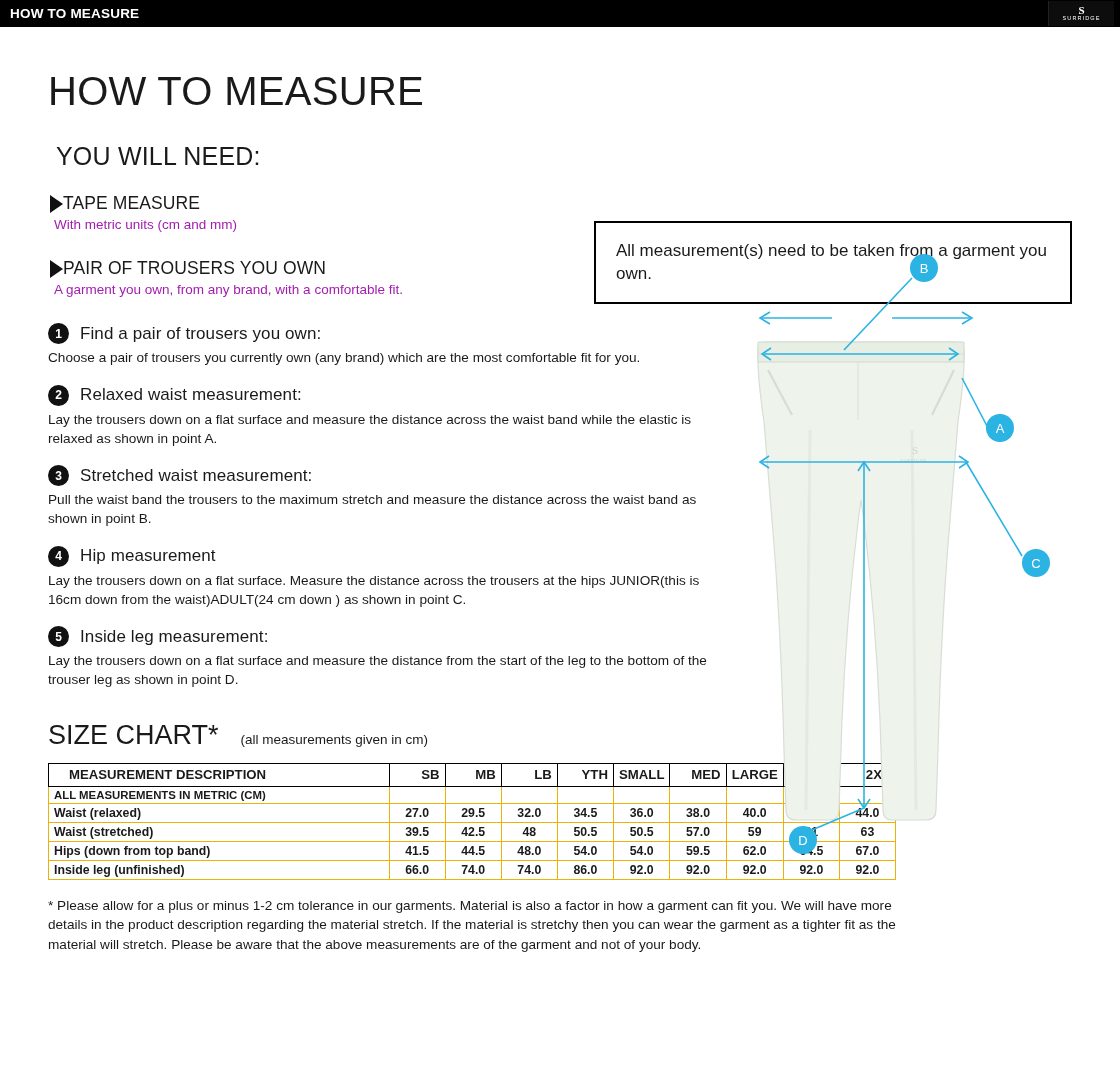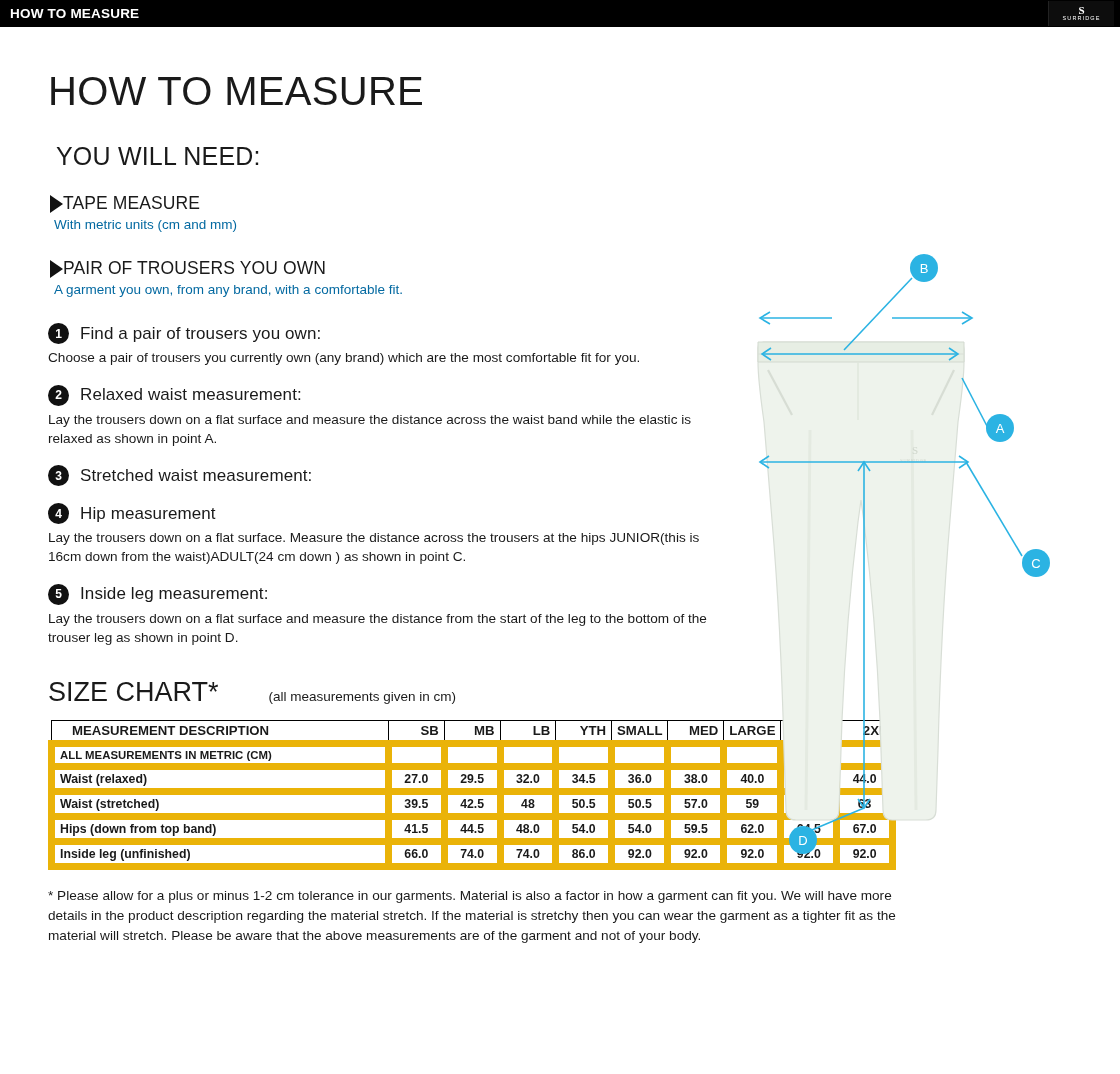--- a/index.html
+++ b/index.html
@@ -73,21 +73,21 @@
   .need-row { display: flex; align-items: center; }
   .need-row.second { margin-top: 26px; }
   .tri {
     width: 0; height: 0;
     border-left: 13px solid #111;
     border-top: 9px solid transparent;
     border-bottom: 9px solid transparent;
     margin-left: 2px;
   }
   .need-label { font-size: 17.5px; letter-spacing: 0.1px; }
-  .need-sub { font-size: 13.5px; margin: 3px 0 0 6px; color: #0369a1; }
+  .need-sub { font-size: 13.5px; margin: 3px 0 0 6px; color: #a21caf; }
 
   
   .steps { margin-top: 26px; margin-left: 4px; width: 680px; }
   .step { margin-bottom: 17px; }
   .step-head { display: flex; align-items: center; gap: 11px; }
   .step-num {
     width: 21px; height: 21px; border-radius: 50%;
     background: #111; color: #fff;
     font-size: 12px; font-weight: bold;
     display: flex; align-items: center; justify-content: center;
@@ -115,30 +115,30 @@
     width: 340px; height: 610px;
   }
   .illus svg { display: block; }
 
   
   .chart-head {
     display: flex; align-items: flex-end; gap: 22px;
     margin: 30px 0 0 4px;
   }
   .chart-head h2 { font-size: 27px; font-weight: normal; margin: 0; }
-  .chart-note { font-size: 13.5px; padding-bottom: 4px; margin-left: 28px; }
+  .chart-note { font-size: 13.5px; padding-bottom: 4px; }
 
   table.size-chart {
     margin: 12px 0 0 4px;
     border-collapse: collapse;
     width: 848px;
     background: #fff;
   }
   table.size-chart th, table.size-chart td {
-    border: 7px solid #eab308;
+    border: 1px solid #eab308;
     font-size: 12.3px;
     padding: 2px 5px;
     height: 18px;
   }
   table.size-chart thead th {
     border: 1px solid #000;
     font-weight: bold;
     font-size: 13.2px;
     text-align: right;
     height: 23px;
@@ -184,20 +184,21 @@
     </div>
     <div class="need-sub">With metric units (cm and mm)</div>
 
     <div class="need-row second">
       <span class="tri"></span>
       <span class="need-label">PAIR OF TROUSERS YOU OWN</span>
     </div>
     <div class="need-sub">A garment you own, from any brand, with a comfortable fit.</div>
   </div>
 
+  <div class="callout">All measurement(s) need to be taken from a garment you own.</div>
 
   <div class="steps">
     <div class="step">
       <div class="step-head">
         <span class="step-num">1</span>
         <span class="step-title">Find a pair of trousers you own:</span>
       </div>
       <div class="step-body">Choose a pair of trousers you currently own (any brand) which are the most comfortable fit for you.</div>
     </div>
     <div class="step">
@@ -205,20 +206,21 @@
         <span class="step-num">2</span>
         <span class="step-title">Relaxed waist measurement:</span>
       </div>
       <div class="step-body">Lay the trousers down on a flat surface and measure the distance across the waist band while the elastic is relaxed as shown in point A.</div>
     </div>
     <div class="step">
       <div class="step-head">
         <span class="step-num">3</span>
         <span class="step-title">Stretched waist measurement:</span>
       </div>
+      <div class="step-body">Pull the waist band the trousers to the maximum stretch and measure the distance across the waist band as shown in point B.</div>
     </div>
     <div class="step">
       <div class="step-head">
         <span class="step-num">4</span>
         <span class="step-title">Hip measurement</span>
       </div>
       <div class="step-body">Lay the trousers down on a flat surface. Measure the distance across the trousers at the hips JUNIOR(this is 16cm down from the waist)ADULT(24 cm down ) as shown in point C.</div>
     </div>
     <div class="step">
       <div class="step-head">

